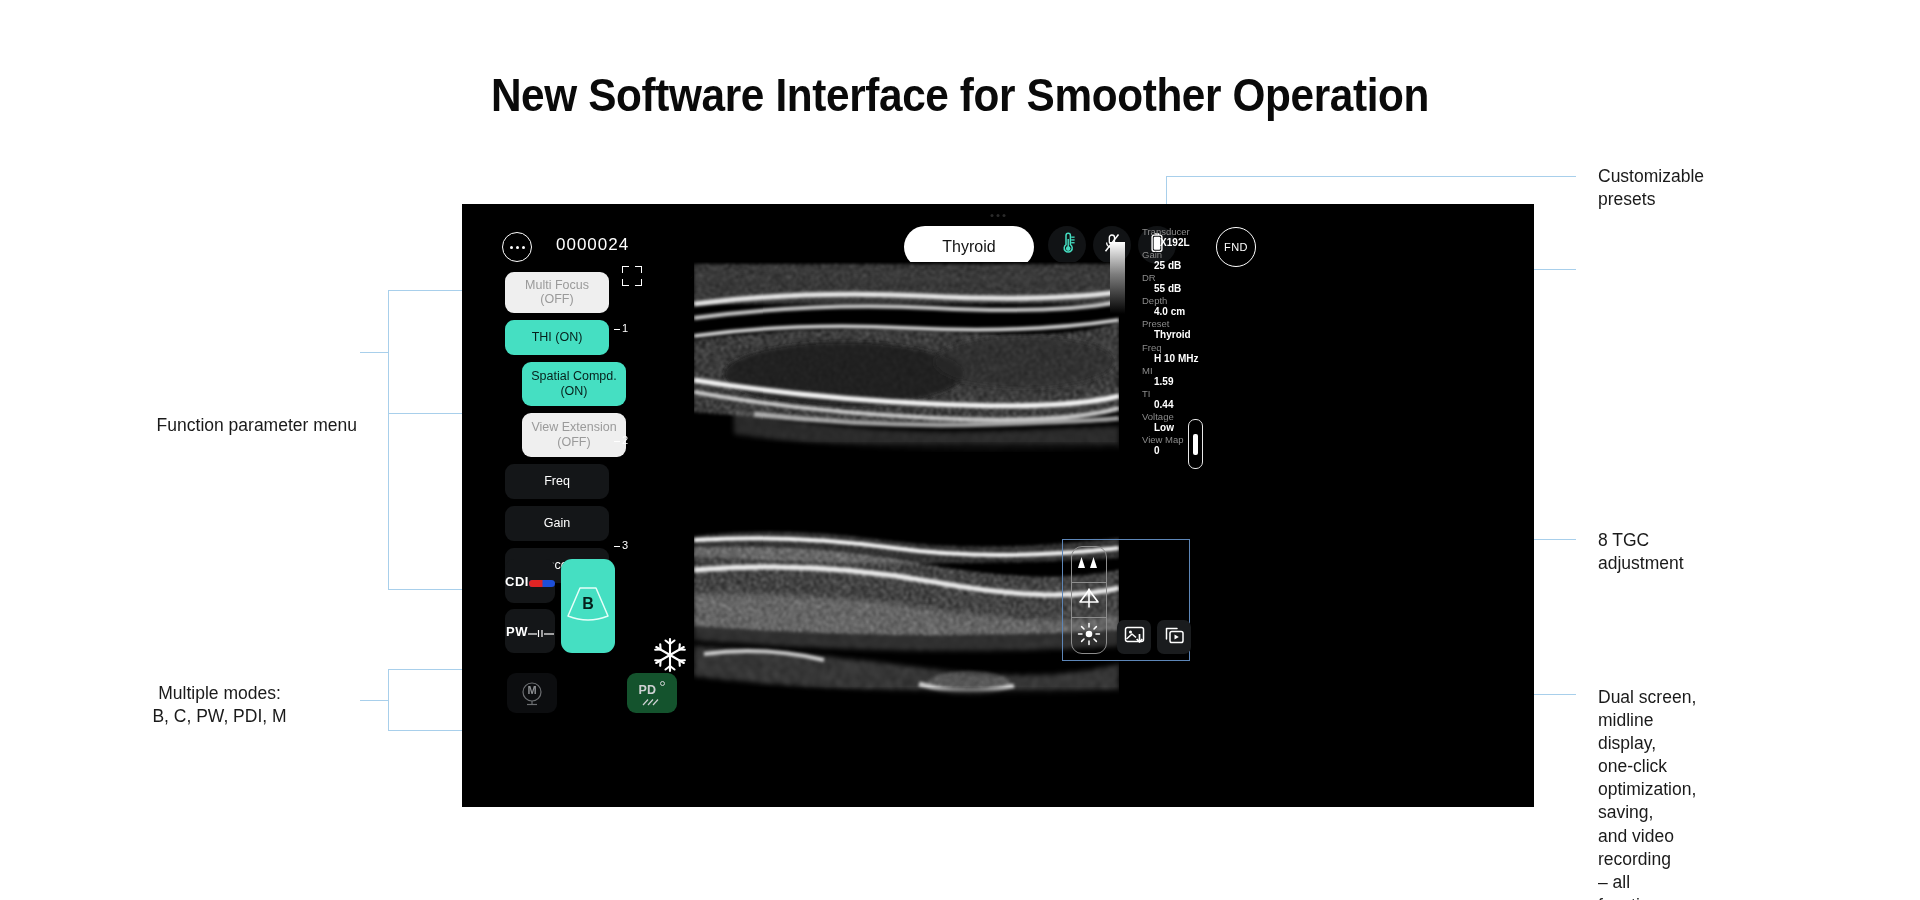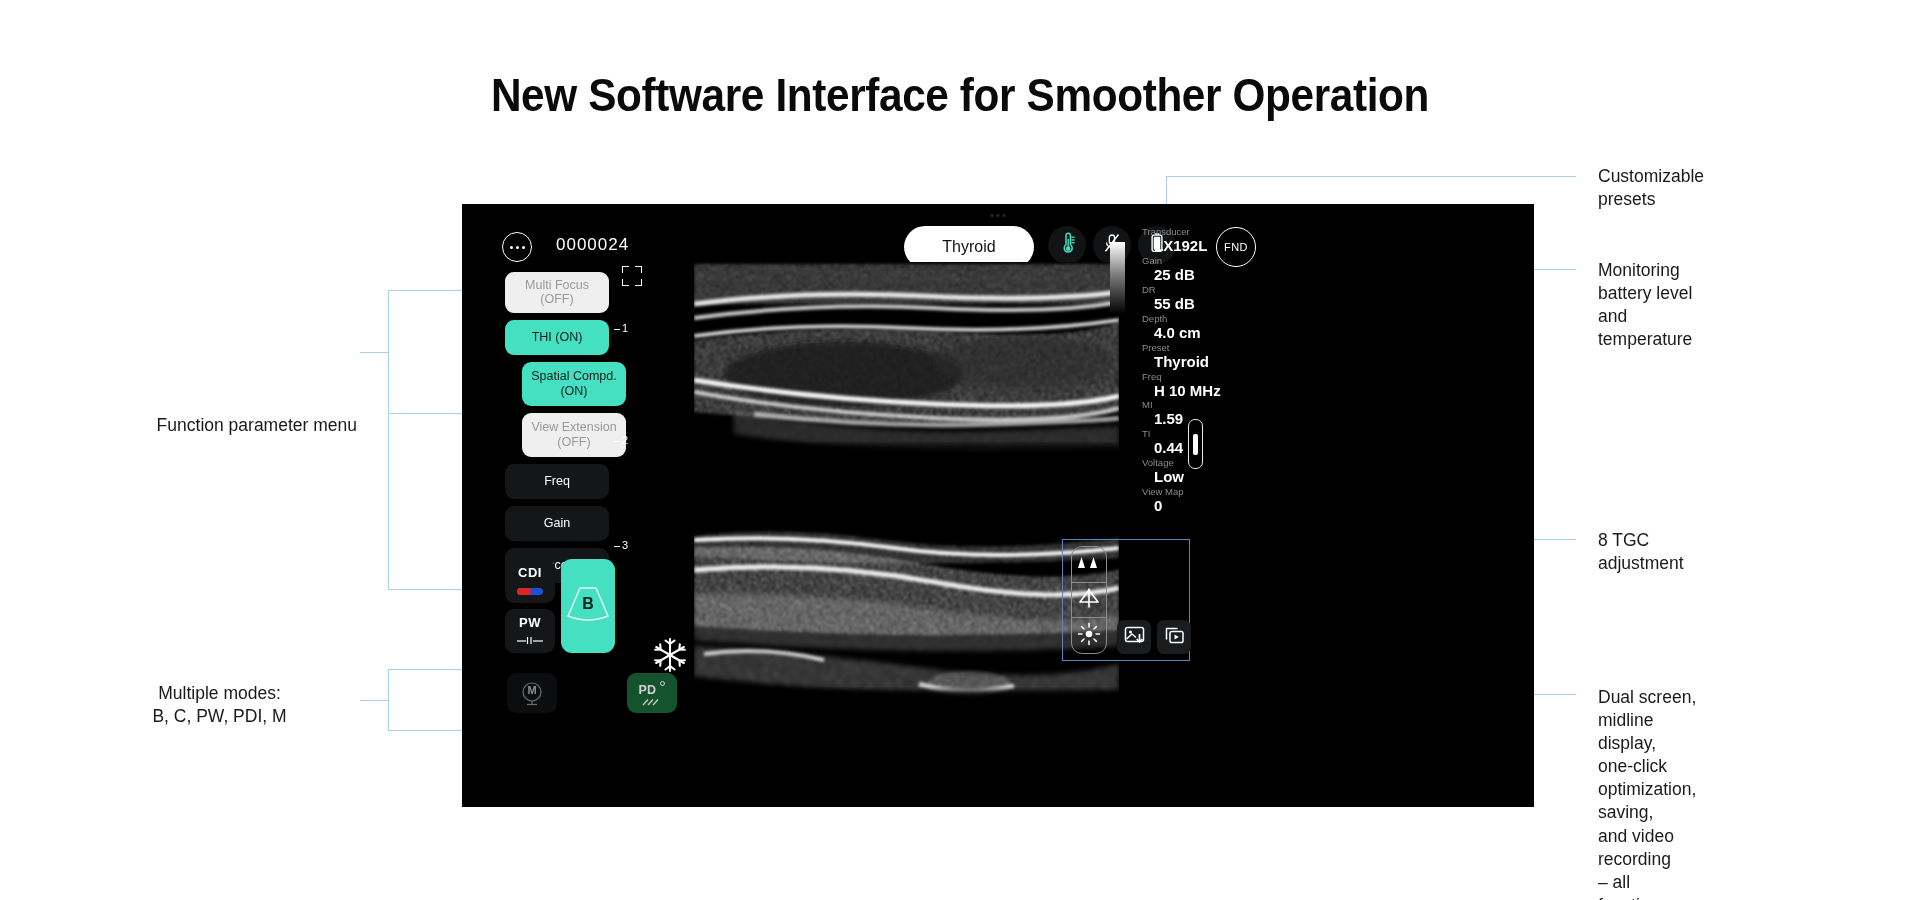--- a/index.html
+++ b/index.html
@@ -104,21 +104,21 @@
 
   .tgc-tick { position: absolute; color: #ffffff; font-size: 11px; }
   .tgc-tick .dash { display:inline-block; width:6px; height:1px; background:#fff; vertical-align: middle; margin-right:2px;}
 
   
   .modes { position: absolute; left: 43px; top: 355px; }
   .mode-col { display: flex; gap: 6px; }
   .mode-small-col { display: flex; flex-direction: column; gap: 6px; }
   .mode-btn {
     width: 50px; height: 44px; background: #141618; border-radius: 9px;
-    display: flex; flex-direction: column; align-items: center; justify-content: center;
+    display: flex; flex-direction: row; align-items: center; justify-content: center;
     color: #ffffff; font-size: 13px; font-weight: 700; letter-spacing: 0.5px;
   }
   .mode-b {
     width: 54px; height: 94px; background: #45dfc2; border-radius: 11px;
     display: flex; align-items: center; justify-content: center;
   }
   .mode-row2 { display: flex; gap: 42px; margin-top: 20px; margin-left: 2px; }
   .mode-btn-ghost {
     width: 50px; height: 40px; background: #0c0d0f; border-radius: 9px;
     display: flex; align-items: center; justify-content: center;
@@ -147,21 +147,21 @@
     position: absolute; left: 648px; top: 38px;
     width: 15px; height: 72px;
     background: linear-gradient(#ffffff, #7d7d7d 45%, #000000);
   }
   .info-panel {
     position: absolute; left: 680px; top: 22px;
     width: 80px;
     font-size: 10.5px; line-height: 1.16;
   }
   .info-lab { color: #8b8b8b; font-size: 9.5px; }
-  .info-val { color: #ffffff; font-size: 15px; font-weight: 700; margin-bottom: 0.5px; padding-left: 12px; }
+  .info-val { color: #ffffff; font-size: 10px; font-weight: 700; margin-bottom: 0.5px; padding-left: 12px; }
 
   .tgc-slider {
     position: absolute; left: 726px; top: 215px;
     width: 15px; height: 50px;
     border: 1.4px solid #e8e8e8; border-radius: 7px;
     background: #000;
   }
   .tgc-slider i {
     position: absolute; left: 4px; top: 14px;
     width: 5px; height: 21px; background: #ffffff; border-radius: 2px; display:block;
@@ -237,24 +237,20 @@
 
   <div class="callout" style="left:82px; top:682px; width:275px; text-align:center;">
     <div>Multiple modes:</div>
     <div>B, C, PW, PDI, M</div>
   </div>
 
   <div class="callout" style="left:1598px; top:165px;">
     <div>Customizable presets</div>
   </div>
 
-  <div class="callout" style="left:1598px; top:259px;">
-    <div>Monitoring battery level</div>
-    <div>and temperature</div>
-  </div>
 
   <div class="callout" style="left:1598px; top:529px;">
     <div>8 TGC adjustment</div>
   </div>
 
   <div class="callout" style="left:1598px; top:686px;">
     <div>Dual screen, midline display,</div>
     <div>one-click optimization, saving,</div>
     <div>and video recording</div>
     <div>– all functions included</div>

